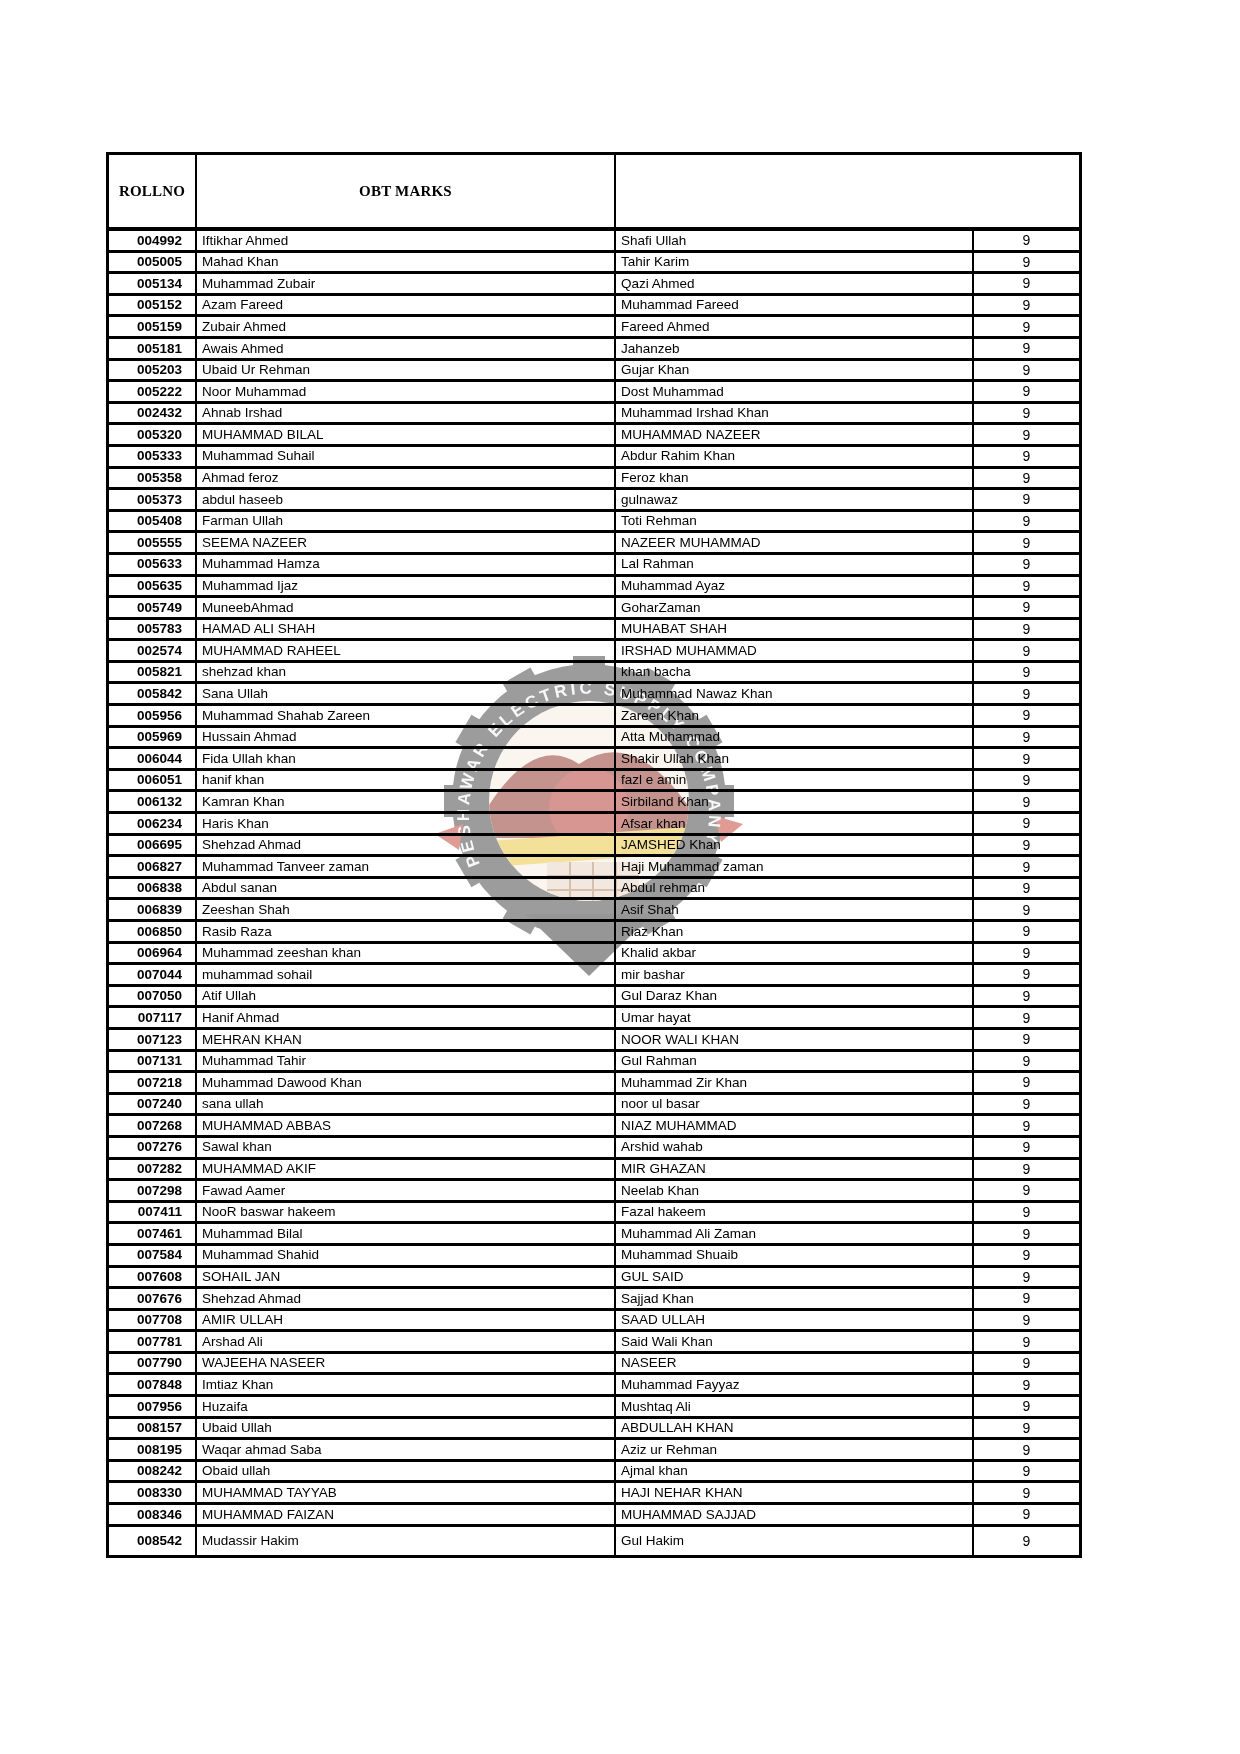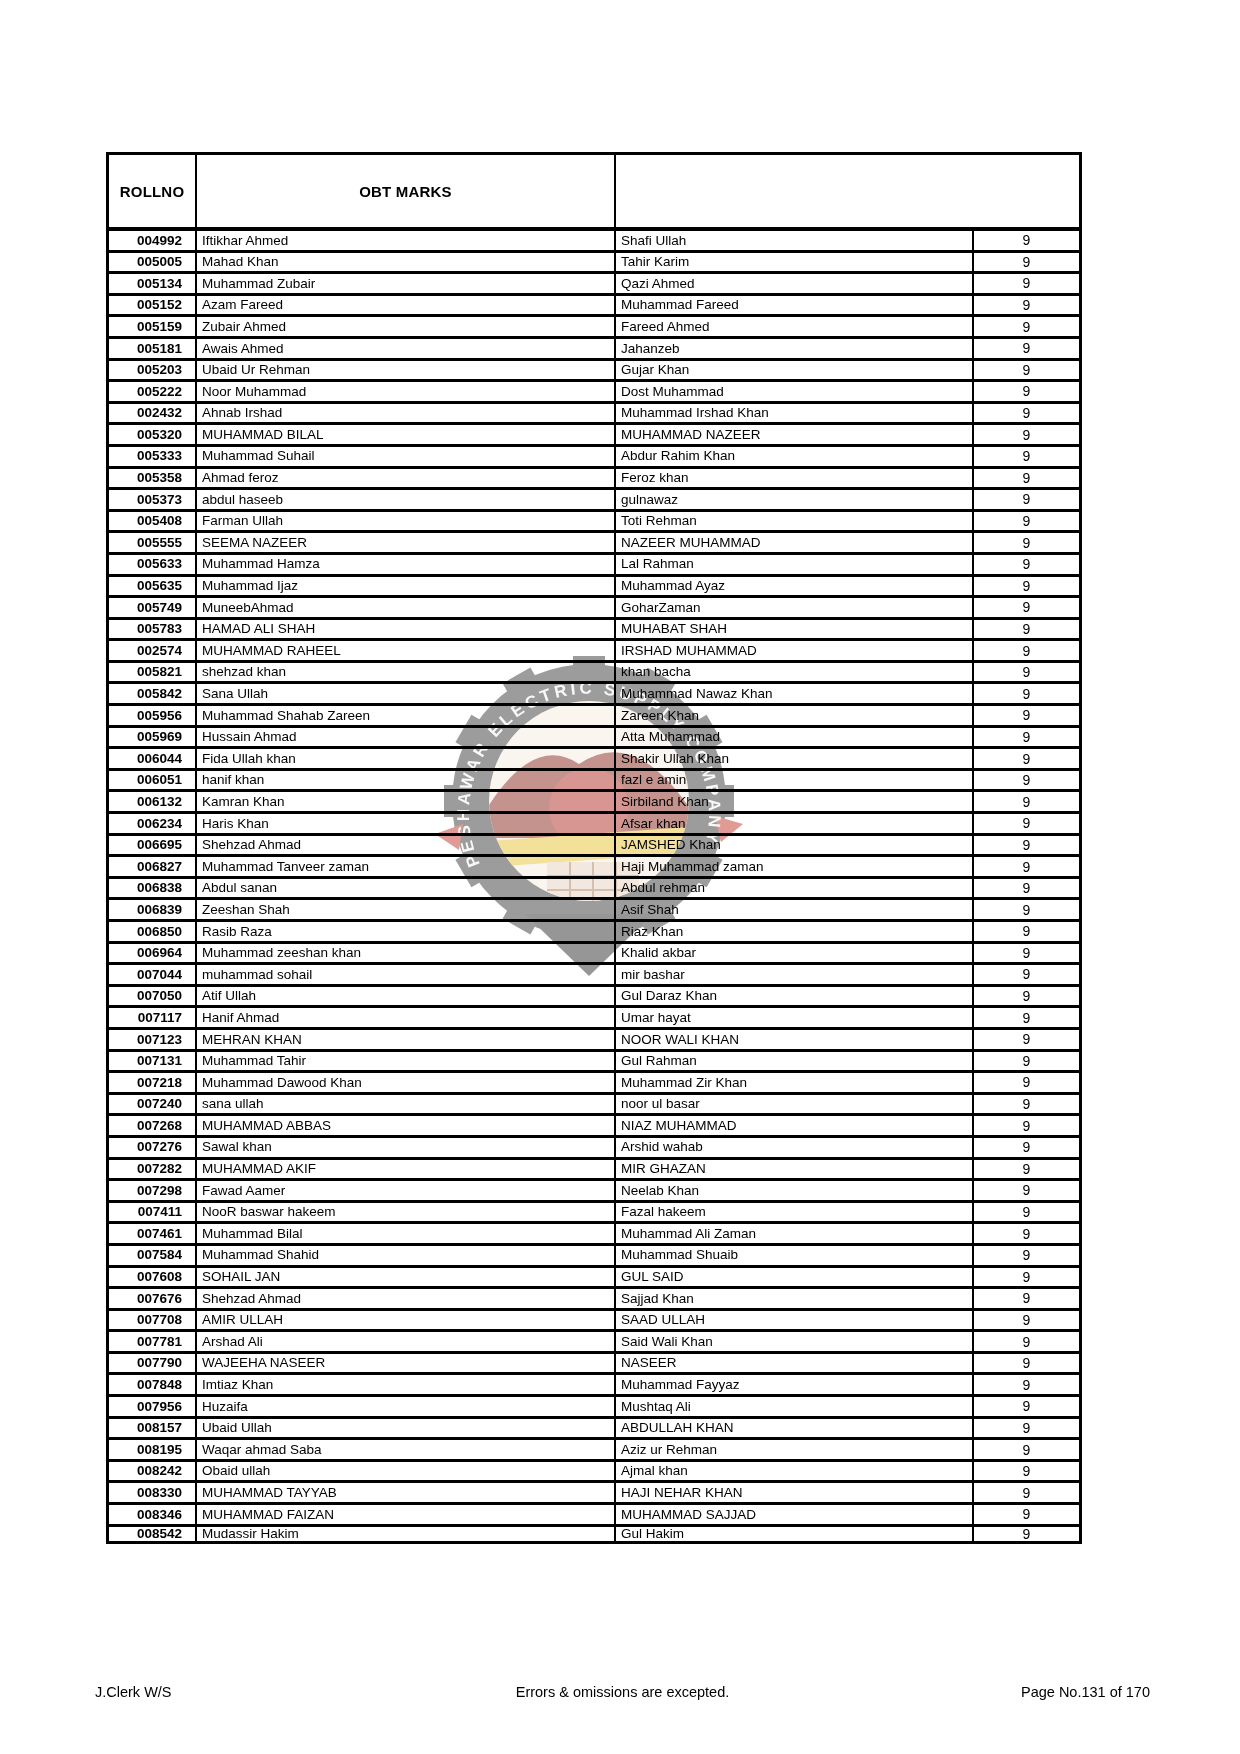--- a/index.html
+++ b/index.html
@@ -23,35 +23,36 @@
     z-index:1;
     border:3px solid #000;
     box-sizing:border-box;
     background:transparent;
   }
   .thead{
     display:grid;
     grid-template-columns:88px 419px 358px 1fr;
     height:72px;
     border-bottom:4px solid #000;
+    font-family:Liberation Serif, serif;
   }
   .th{
     display:flex;align-items:center;justify-content:center;
     font-weight:700;font-size:15px;letter-spacing:.2px;
     box-sizing:border-box;
   }
   .th:nth-child(-n+3){border-right:2px solid #000;}
   .tr{
     display:grid;
     grid-template-columns:88px 419px 358px 1fr;
     height:21.6px;
     border-bottom:3px solid #000;
     box-sizing:border-box;
   }
-  .tbody .tr:last-child{border-bottom:none;height:14px;}
+  .tbody .tr:last-child{border-bottom:none;height:28px;}
   .td{
     display:flex;align-items:center;
     font-size:13.5px;line-height:1;
     box-sizing:border-box;
     overflow:hidden;white-space:nowrap;
     background:transparent;
   }
   .td:nth-child(-n+3){border-right:2px solid #000;}
   .td.rollno{justify-content:flex-end;padding-right:13px;font-weight:700;}
   .td.name,.td.father{padding-left:5px;}
@@ -567,19 +568,14 @@
 
   <div class="tr">
     <div class="td rollno">008542</div>
     <div class="td name">Mudassir Hakim</div>
     <div class="td father">Gul Hakim</div>
     <div class="td marks">9</div>
   </div>
 </div>
   </div>
 
-  <div class="footer">
-    <span class="left">J.Clerk W/S</span>
-    <span class="center">Errors &amp; omissions are excepted.</span>
-    <span class="right">Page No.131 of 170</span>
-  </div>
 
 </div>
 
 </body></html>

